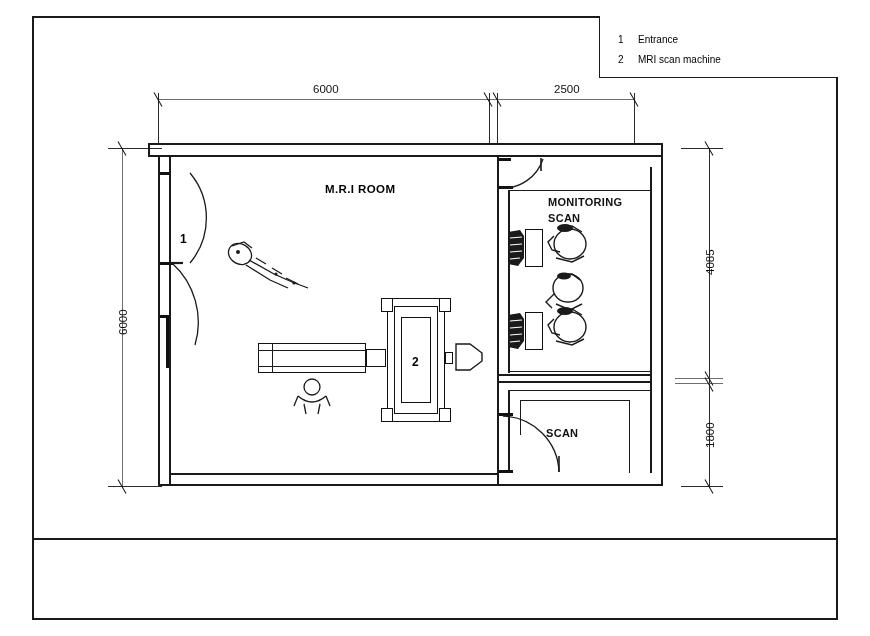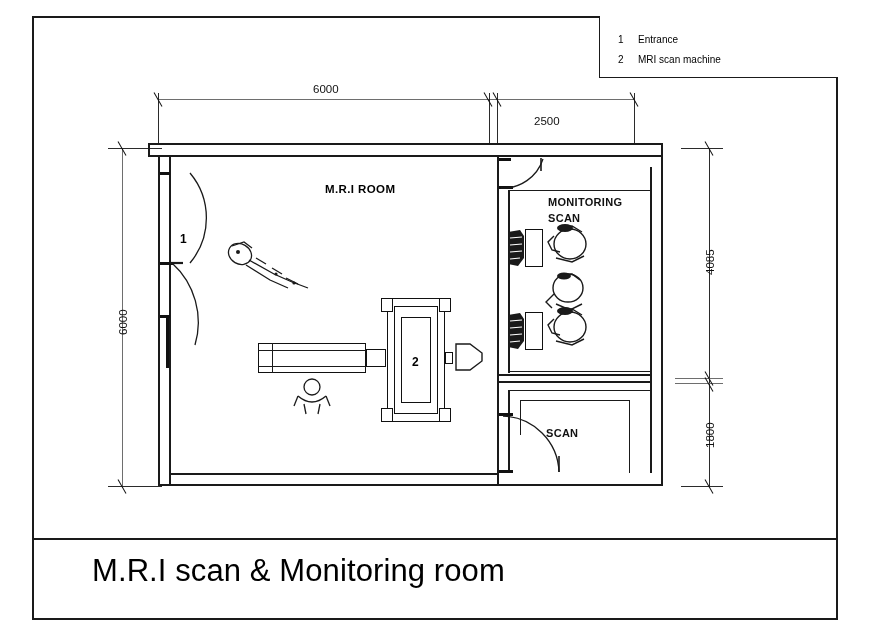--- a/index.html
+++ b/index.html
@@ -57,21 +57,20 @@
 
   svg{display:block;overflow:visible;}
 </style>
 </head>
 <body>
 
 <div class="sheet">
 
   <div class="frame"></div>
   <div class="title-divider"></div>
-  <div class="title-text">M.R.I scan &amp; Monitoring room</div>
 
   <div class="legend">
     <div class="legend-row lr0">
       <span class="num">1</span>
       <span class="lbl">Entrance</span>
     </div>
     <div class="legend-row lr1">
       <span class="num">2</span>
       <span class="lbl">MRI scan machine</span>
     </div>
@@ -83,21 +82,21 @@
   <div class="ln vl thin" style="left:489px;top:93px;width:1px;height:52px;"></div>
   <div class="ln vl thin" style="left:497px;top:93px;width:1px;height:52px;"></div>
   <div class="ln vl thin" style="left:634px;top:93px;width:1px;height:52px;"></div>
 
   <div class="tick" style="left:150px;top:99px;transform:rotate(60deg);"></div>
   <div class="tick" style="left:480px;top:99px;transform:rotate(60deg);"></div>
   <div class="tick" style="left:489px;top:99px;transform:rotate(60deg);"></div>
   <div class="tick" style="left:626px;top:99px;transform:rotate(60deg);"></div>
 
   <div class="dim" style="left:313px;top:83px;">6000</div>
-  <div class="dim" style="left:534px;top:83px;margin-top:32px;">2500</div>
+  <div class="dim" style="left:554px;top:83px;">2500</div>
 
   <div class="ln vl gray" style="left:122px;top:148px;width:1px;height:338px;"></div>
   <div class="ln hl thin" style="left:108px;top:148px;width:54px;height:1px;"></div>
   <div class="ln hl thin" style="left:108px;top:486px;width:54px;height:1px;"></div>
   <div class="tick" style="left:114px;top:148px;transform:rotate(60deg);"></div>
   <div class="tick" style="left:114px;top:486px;transform:rotate(60deg);"></div>
   <div class="dim vert" style="left:117px;top:335px;transform:rotate(-90deg);">6000</div>
 
   <div class="ln vl thin" style="left:709px;top:148px;width:1px;height:338px;"></div>
   <div class="ln hl thin" style="left:681px;top:148px;width:42px;height:1px;"></div>

